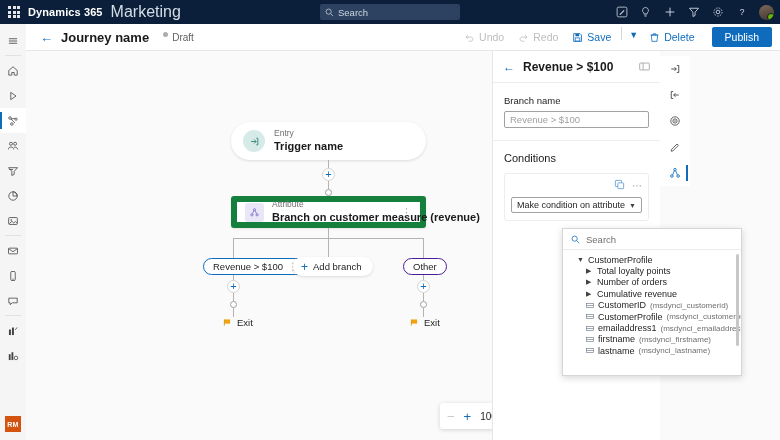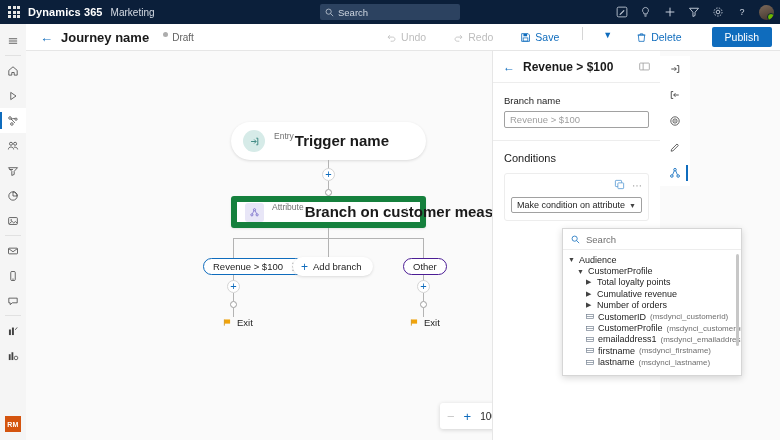--- a/index.html
+++ b/index.html
@@ -15,21 +15,21 @@
 
   
   .topnav {
     position: absolute; left: 0; top: 0; width: 780px; height: 24px;
     background: #0b1f3a; display: flex; align-items: center; color: #fff;
   }
   .waffle { width: 28px; display: flex; align-items: center; justify-content: center; cursor: pointer; }
   .waffle-grid { display: grid; grid-template-columns: repeat(3,3px); grid-gap: 1.5px; }
   .waffle-grid i { width: 3px; height: 3px; background: #e6e6e6; display: block; }
   .brand { font-size: 11px; font-weight: bold; letter-spacing: .1px; margin-right: 8px; }
-  .brand-sub { font-size: 10px; color: #d6dce5; font-weight: normal; }
+  .brand-sub { font-size: 16px; color: #d6dce5; font-weight: normal; }
   .topsearch {
     position: absolute; left: 320px; top: 4px; width: 140px; height: 16px;
     background: #2c4260; border-radius: 2px; display: flex; align-items: center;
     padding: 0 5px; gap: 4px; cursor: text;
   }
   .topsearch .ph { font-size: 9.5px; color: #cfd6e0; }
   .topright { position: absolute; right: 6px; top: 0; height: 24px; display: flex; align-items: center; gap: 11px; }
   .topright .ti { width: 13px; height: 13px; display: flex; align-items: center; justify-content: center; cursor: pointer; }
   .avatar {
     position: relative; width: 15px; height: 15px; border-radius: 50%;
@@ -65,21 +65,21 @@
   
   .cmdbar {
     position: absolute; left: 26px; top: 24px; width: 754px; height: 27px;
     background: #fff; border-bottom: 1px solid #e6e6e6;
     display: flex; align-items: center; padding: 0 8px 0 14px;
   }
   .backarrow { color: #0f6cbd; font-size: 13px; cursor: pointer; margin-right: 8px; line-height: 1; }
   .jtitle { font-size: 13px; font-weight: bold; color: #1a1a1a; }
   .draft { display: flex; align-items: flex-start; gap: 4px; margin-left: 14px; color: #616161; font-size: 10px; }
   .draft .dot { width: 5px; height: 5px; border-radius: 50%; background: #adadad; display: block; }
-  .cmdright { margin-left: auto; display: flex; gap: 13px; }
+  .cmdright { margin-left: auto; display: flex; gap: 0; }
   .cmdbtn {
     display: flex; align-items: center; gap: 4px; padding: 3px 7px;
     font-size: 10.5px; color: #0f6cbd; cursor: pointer; background: none; border: none;
     font-family: inherit; white-space: nowrap;
   }
   .cmdbtn.disabled { color: #bdbdbd; cursor: default; }
   .cmd-divider { width: 1px; height: 13px; background: #d6d6d6; margin: 0 3px; }
   .chev-btn { padding: 3px 4px; color: #0f6cbd; cursor: pointer; font-size: 9px; }
   .publish {
     background: #0f6cbd; color: #fff; border: none; border-radius: 2px;
@@ -95,23 +95,23 @@
 
   .node-entry {
     position: absolute; left: 205px; top: 71px; width: 195px; height: 38px;
     background: #fff; border-radius: 19px; box-shadow: 0 1px 3px rgba(0,0,0,.13);
     display: flex; align-items: center; padding: 0 12px; gap: 9px; cursor: pointer;
   }
   .ic-round {
     width: 22px; height: 22px; border-radius: 50%; background: #d6ebe8;
     display: flex; align-items: center; justify-content: center; flex: 0 0 auto;
   }
-  .node-txt { display: flex; flex-direction: row; gap: 1px; min-width: 0; }
+  .node-txt { display: flex; flex-direction: column; gap: 1px; min-width: 0; }
   .node-kind { font-size: 8.5px; color: #707070; line-height: 1.1; }
-  .node-name { font-size: 15px; color: #1a1a1a; font-weight: bold; line-height: 1.2; white-space: nowrap; }
+  .node-name { font-size: 11px; color: #1a1a1a; font-weight: bold; line-height: 1.2; white-space: nowrap; }
 
   .node-attr {
     position: absolute; left: 205px; top: 145px; width: 195px; height: 32px;
     background: #fff; border: 6px solid #15803d; border-radius: 3px;
     box-shadow: 0 1px 2px rgba(0,0,0,.09);
     display: flex; align-items: center; padding: 0 8px; gap: 8px; cursor: pointer;
   }
   .ic-sq {
     width: 19px; height: 19px; border-radius: 3px; background: #e8e6f7;
     display: flex; align-items: center; justify-content: center; flex: 0 0 auto;
@@ -585,39 +585,35 @@
 
   <div class="picker">
     <div class="picker-search">
       <svg width="9" height="9" viewBox="0 0 16 16">
         <circle cx="6.5" cy="6.5" r="4.6" fill="none" stroke="#0f6cbd" stroke-width="1.4"></circle>
         <line x1="10" y1="10" x2="14.5" y2="14.5" stroke="#0f6cbd" stroke-width="1.4"></line>
       </svg>
       <span class="ph">Search</span>
     </div>
     <div class="picker-tree">
-      <div class="trow l0">
-        <span class="chev">▼</span>
-        <span>Audience</span>
-      </div>
       <div class="trow l1">
         <span class="chev">▼</span>
         <span>CustomerProfile</span>
       </div>
       <div class="trow l2">
         <span class="chev">▶</span>
         <span>Total loyalty points</span>
       </div>
       <div class="trow l2">
         <span class="chev">▶</span>
-        <span>Cumulative revenue</span>
+        <span>Number of orders</span>
       </div>
       <div class="trow l2">
         <span class="chev">▶</span>
-        <span>Number of orders</span>
+        <span>Cumulative revenue</span>
       </div>
       <div class="trow l3">
         <svg class="fld-ic" width="8" height="7" viewBox="0 0 16 12">
           <rect x="1" y="2" width="14" height="8" fill="none" stroke="#6e7b8b" stroke-width="1.3"></rect>
           <line x1="1" y1="6" x2="15" y2="6" stroke="#6e7b8b" stroke-width="1.3"></line>
         </svg>
         <span>CustomerID</span>
         <span class="logical">(msdynci_customerid)</span>
       </div>
       <div class="trow l3">

